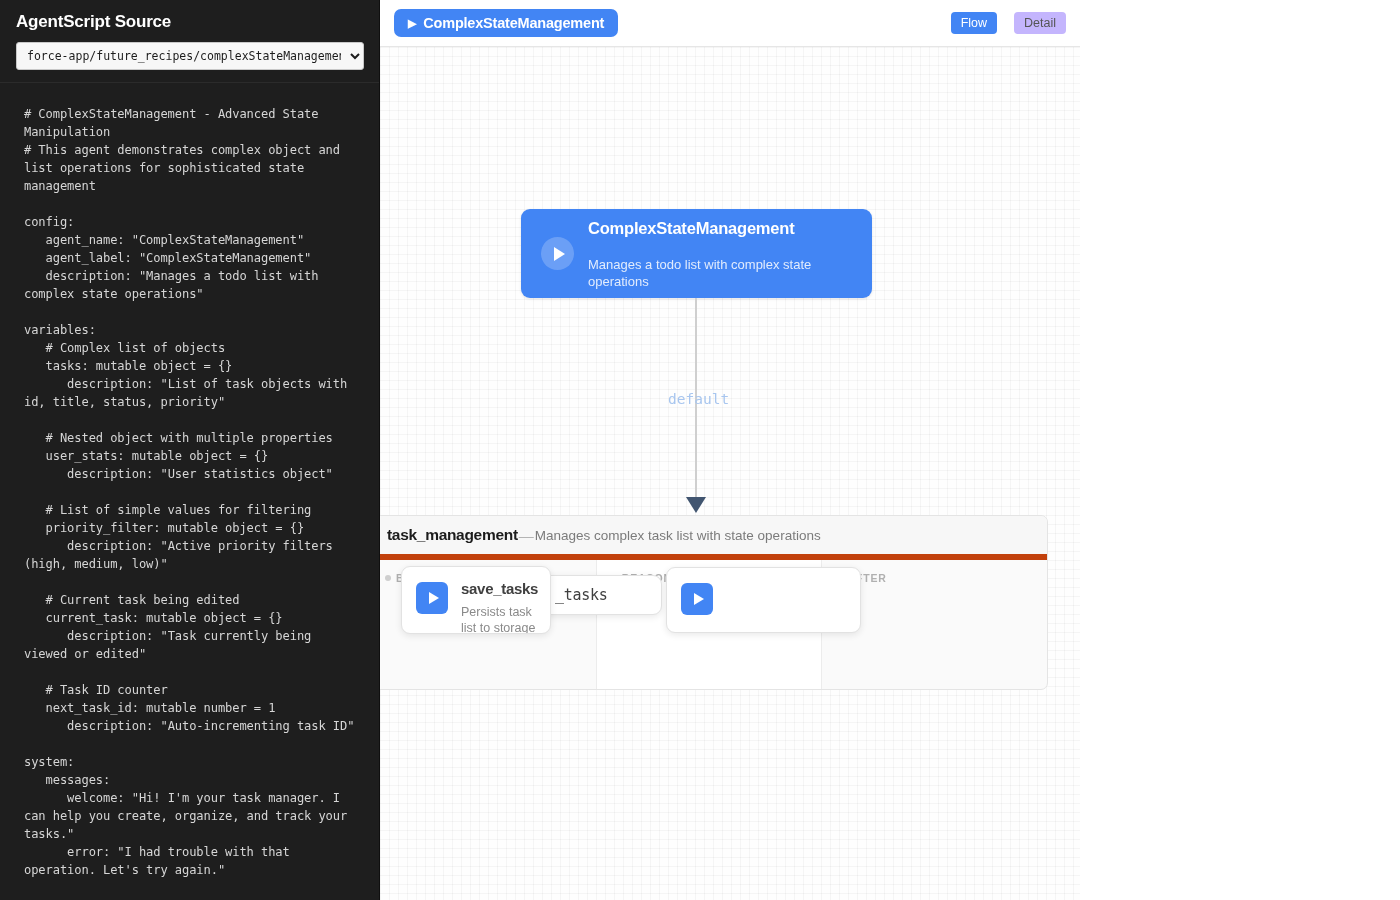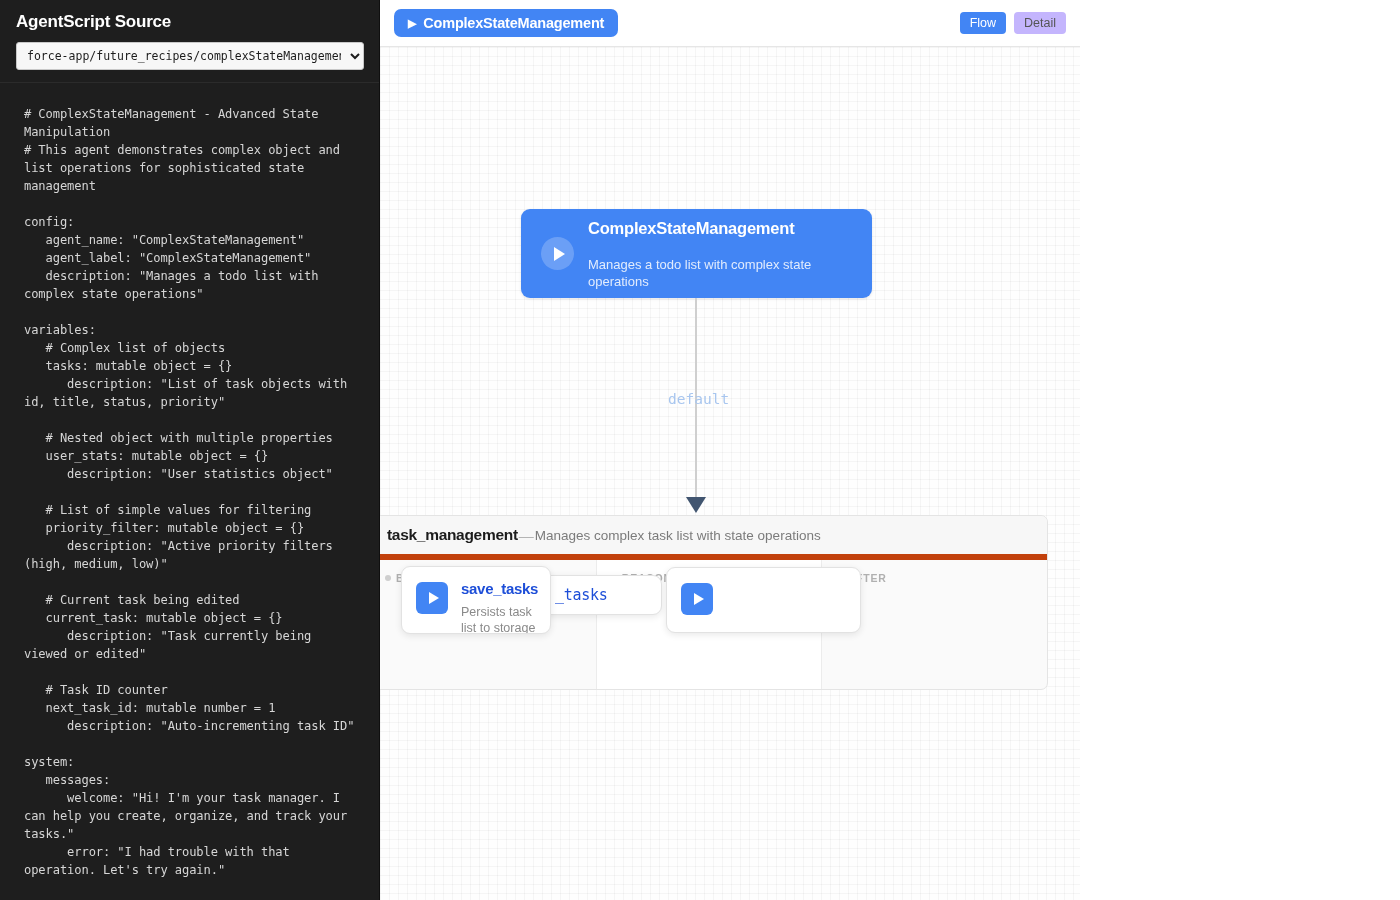--- a/index.html
+++ b/index.html
@@ -126,21 +126,21 @@
     cursor: pointer;
     letter-spacing: -0.2px;
   }
   .agent-pill .tri {
     font-size: 11px;
     line-height: 1;
   }
   .view-toggle {
     margin-left: auto;
     display: flex;
-    gap: 8px;
+    gap: 17px;
   }
   .view-btn {
     border: none;
     border-radius: 4px;
     font-size: 12.5px;
     height: 22px;
     padding: 0 10px;
     cursor: pointer;
     background: #c4b5fd;
     color: #555;
@@ -315,21 +315,21 @@
     content: "";
     width: 0; height: 0;
     border-left: 10px solid #ffffff;
     border-top: 6px solid transparent;
     border-bottom: 6px solid transparent;
     margin-left: 3px;
   }
   .action-title {
     font-size: 15px;
     font-weight: bold;
-    color: #1d4ed8;
+    color: #404040;
     line-height: 18px;
     letter-spacing: -0.3px;
     white-space: nowrap;
   }
   .action-desc {
     margin-top: 6px;
     font-size: 12.5px;
     color: #8a8a8a;
     line-height: 16px;
     max-width: 140px;

